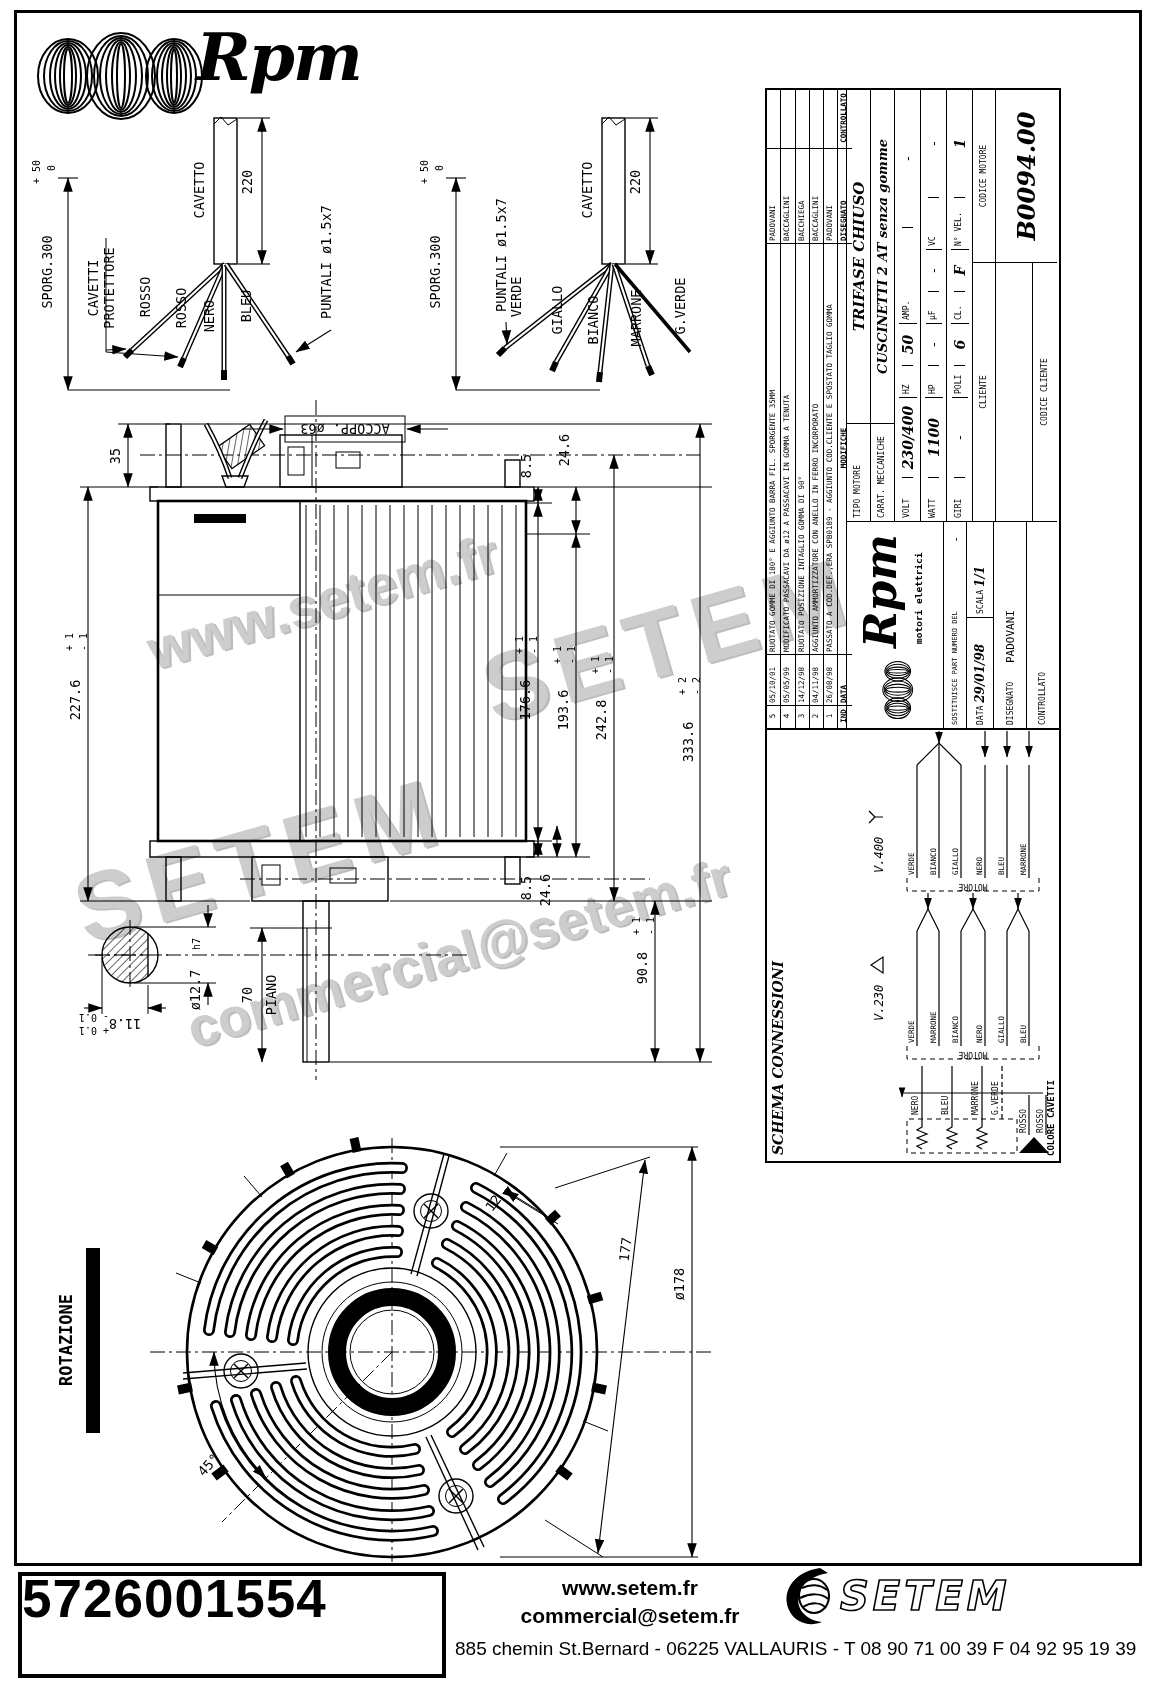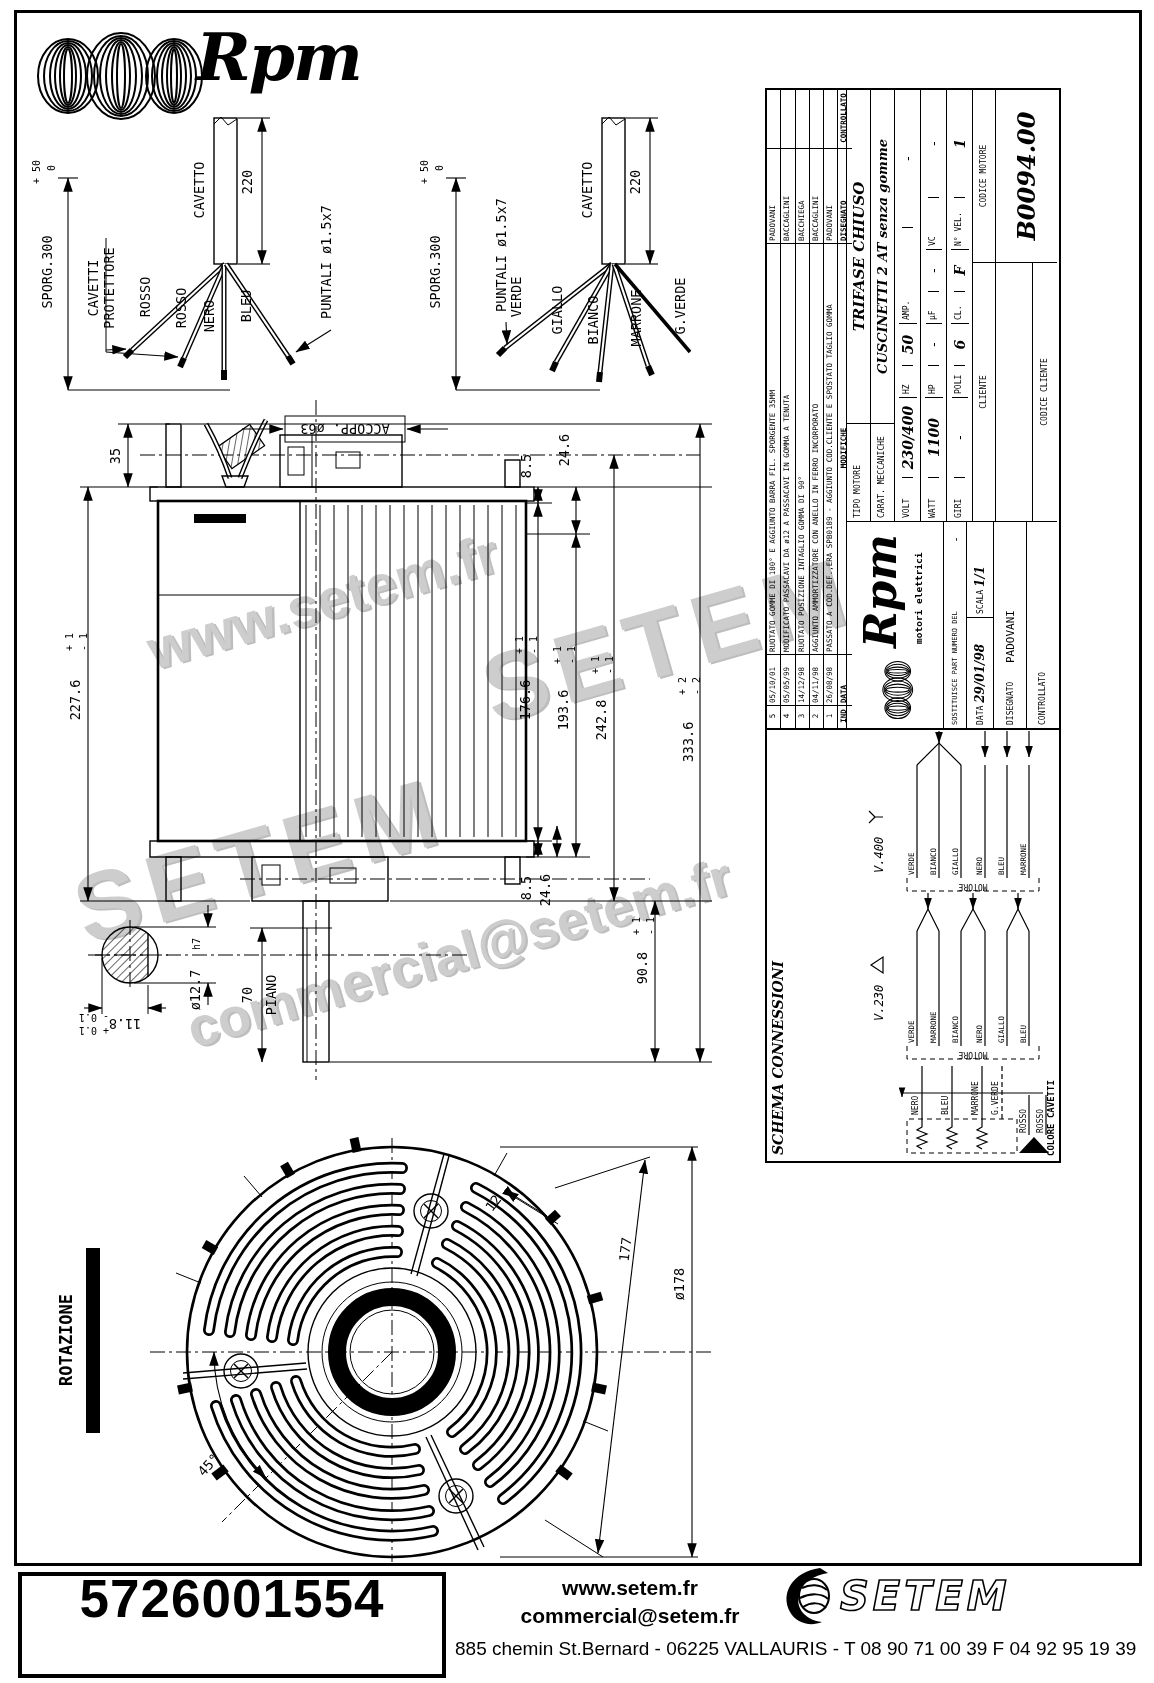--- a/index.html
+++ b/index.html
@@ -48,21 +48,21 @@
   .mrow>div:last-child{border-right:none;}
   .lbl{font-size:8px;line-height:1.1;}
   .it{font-family:"DejaVu Serif",serif;font-style:italic;font-weight:bold;}
   .cen{display:flex;align-items:center;justify-content:center;text-align:center;}
   .footer-center{position:absolute;left:455px;top:1574px;width:350px;text-align:center;z-index:2;
     font-family:"Liberation Sans",sans-serif;font-weight:bold;font-size:21px;line-height:1.35;}
   .addr{position:absolute;left:455px;top:1638px;width:600px;z-index:2;
     font-family:"Liberation Sans",sans-serif;font-size:19px;white-space:nowrap;text-align:center;}
   .codebox{position:absolute;left:18px;top:1572px;width:420px;height:98px;border:4px solid #000;z-index:2;background:#fff;}
   .codebox .cl1{font-family:"Liberation Sans",sans-serif;font-weight:bold;font-size:30px;padding:4px 0 0 12px;}
-  .codebox .cl2{font-family:"Liberation Sans",sans-serif;font-weight:bold;font-size:53px;text-align:center;margin-top:-8px;letter-spacing:1px;}
+  .codebox .cl2{font-family:"Liberation Sans",sans-serif;font-weight:bold;font-size:53px;text-align:left;margin-top:-8px;letter-spacing:1px;}
   .setemlogo{position:absolute;left:778px;top:1564px;z-index:2;}
 </style>
 </head>
 <body>
 
 <div class="sheet">
   <div class="frame"></div>
 
   <div class="wm" style="left:140px;top:620px;font-size:56px;transform:rotate(-16deg);">www.setem.fr</div>
   <div class="wm" style="left:470px;top:640px;font-size:96px;letter-spacing:10px;transform:rotate(-16deg);">SETEM</div>

